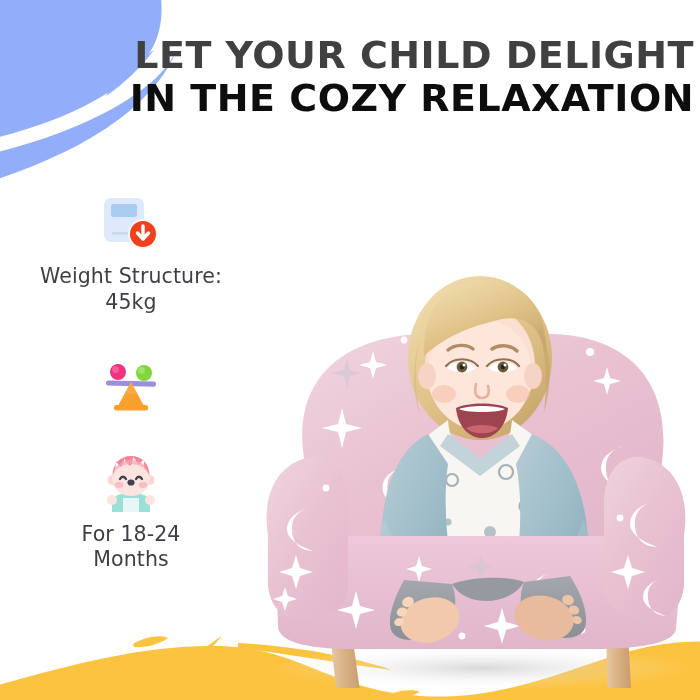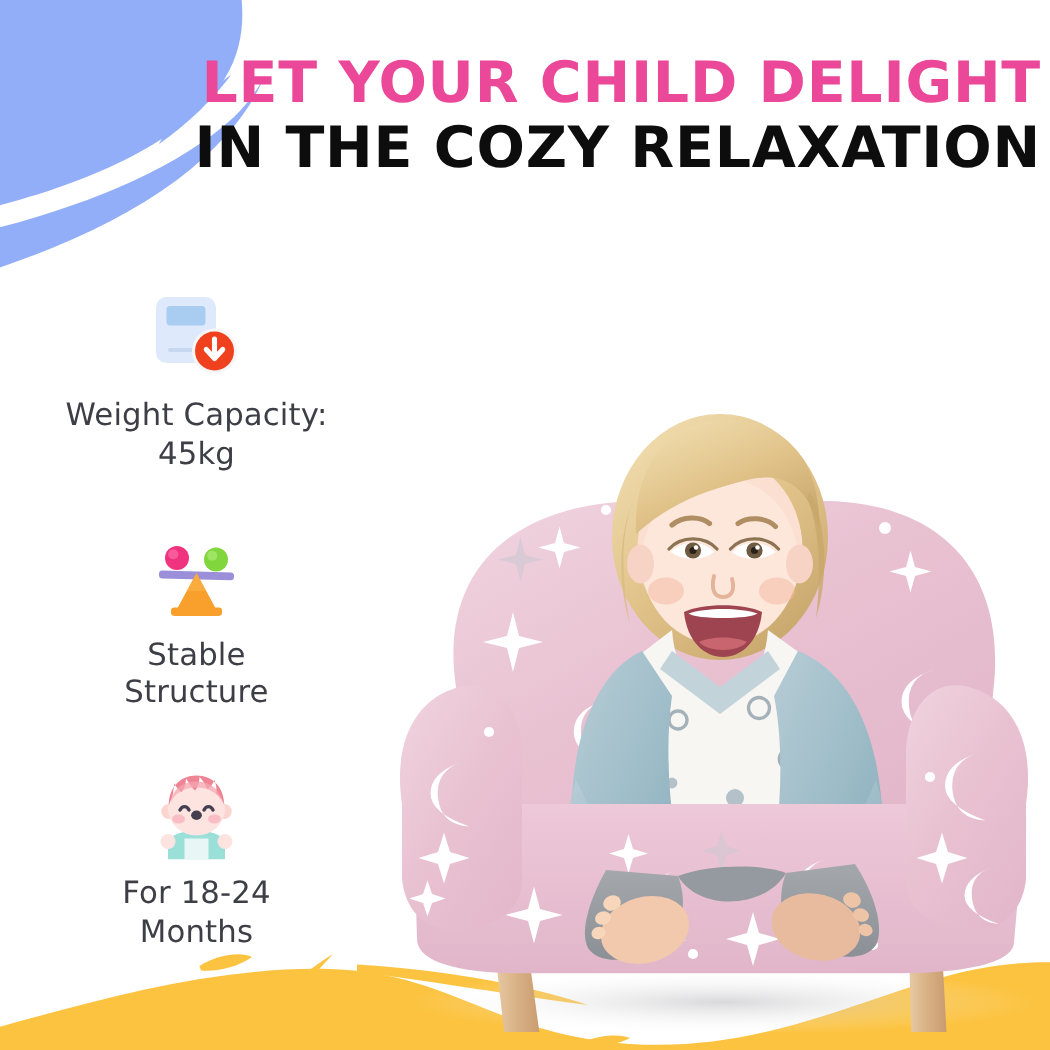--- a/index.html
+++ b/index.html
@@ -34,21 +34,21 @@
     padding-right: 6px;
     box-sizing: border-box;
   }
   .headline-line1 {
     display: block;
     font-family: "DejaVu Sans", sans-serif;
     font-weight: 700;
     font-size: 38px;
     letter-spacing: 0.5px;
     line-height: 1.05;
-    color: #ec4899;
+    color: #404040;
     white-space: nowrap;
   }
   .headline-line2 {
     display: block;
     font-family: "DejaVu Sans", sans-serif;
     font-weight: 700;
     font-size: 38px;
     letter-spacing: 0.5px;
     line-height: 1.1;
     color: #0d0d0d;
@@ -135,39 +135,37 @@
       <div class="feature-icon">
         <svg width="62" height="58" viewBox="0 0 62 58" xmlns="http://www.w3.org/2000/svg">
           <rect x="4" y="2" width="40" height="44" rx="7" fill="#dee9fb"></rect>
           <rect x="11" y="8" width="26" height="13" rx="2.5" fill="#a8cdf0"></rect>
           <rect x="12" y="36" width="24" height="2.6" rx="1.3" fill="#c6d8ef"></rect>
           <circle cx="43" cy="38" r="15" fill="#f6f6f6"></circle>
           <circle cx="43" cy="38" r="13" fill="#f0411f"></circle>
           <path d="M 43,30 L 43,42 M 37.5,37 L 43,43 L 48.5,37" stroke="#ffffff" stroke-width="3.4" stroke-linecap="round" stroke-linejoin="round" fill="none"></path>
         </svg>
       </div>
-      <div class="feature-label">Weight Capacity:
+      <div class="feature-label">Weight Structure:
 45kg</div>
     </div>
 
     <div class="feature">
       <div class="feature-icon">
         <svg width="62" height="52" viewBox="0 0 62 52" xmlns="http://www.w3.org/2000/svg">
           <circle cx="18" cy="10" r="8" fill="#f0337f"></circle>
           <circle cx="15.5" cy="7.5" r="3.4" fill="#f9639f" opacity="0.85"></circle>
           <circle cx="44" cy="11" r="8" fill="#80d63c"></circle>
           <circle cx="41.5" cy="8.5" r="3.4" fill="#a4e86a" opacity="0.85"></circle>
           <rect x="6" y="19" width="50" height="5.2" rx="2.2" fill="#9a8fd8" transform="rotate(1.5 31 21.6)"></rect>
           <path d="M 31,20 L 44,44 L 18,44 Z" fill="#f9a02c"></path>
           <path d="M 31,20 L 37.5,32 L 24.5,32 Z" fill="#fcb44f" opacity="0.55"></path>
           <rect x="14" y="43" width="34" height="5.6" rx="2.2" fill="#f9a02c"></rect>
         </svg>
       </div>
-      <div class="feature-label">Stable
-Structure</div>
     </div>
 
     <div class="feature">
       <div class="feature-icon">
         <svg width="62" height="58" viewBox="0 0 62 58" xmlns="http://www.w3.org/2000/svg">
 
           <path d="M 12,58 L 12,48 C 12,42 20,39 31,39 C 42,39 50,42 50,48 L 50,58 Z" fill="#9adfd8"></path>
           <rect x="23" y="44" width="16" height="14" fill="#e8f7f5"></rect>
 
           <circle cx="12" cy="46" r="5" fill="#fde4e0"></circle>

